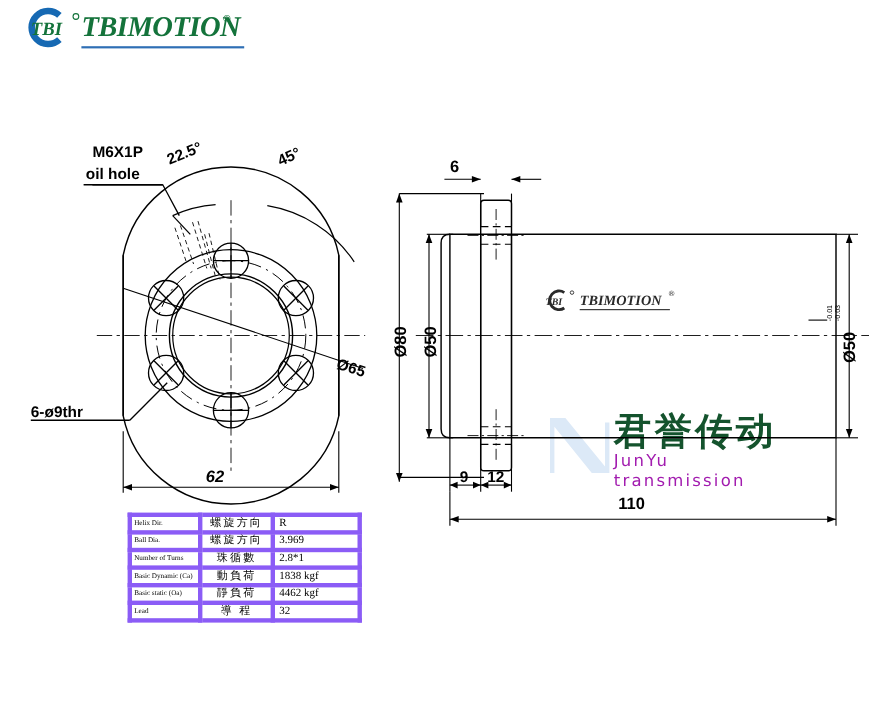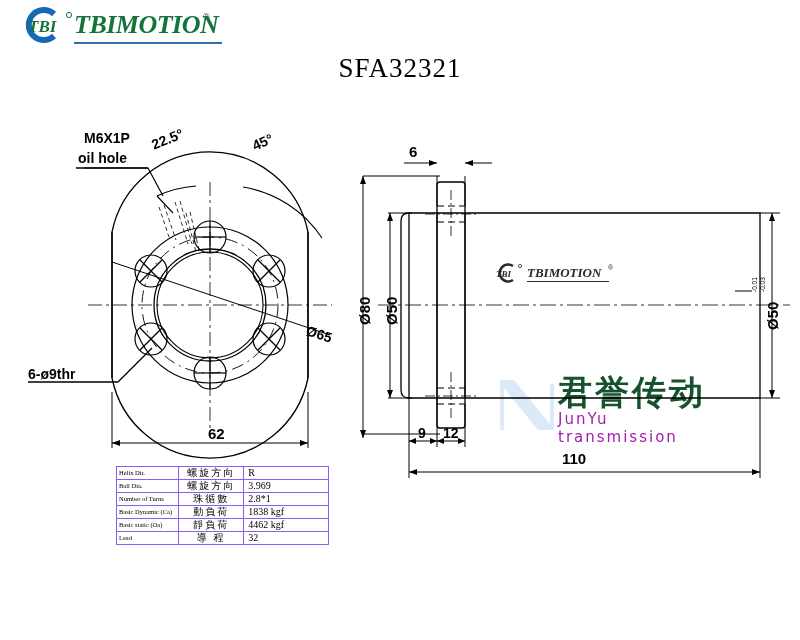--- a/index.html
+++ b/index.html
@@ -33,21 +33,21 @@
 
   
   svg.dwg{position:absolute;left:0;top:0;width:800px;height:640px;}
 
   
   .spec{
     position:absolute;left:116px;top:466px;width:213px;
     border-collapse:collapse;
   }
   .spec td{
-    border:1px solid #8b5cf6;padding:0 2px;height:12px;line-height:12px;
+    border:4px solid #8b5cf6;padding:0 2px;height:12px;line-height:12px;
     font-size:8px;color:#000;white-space:nowrap;overflow:hidden;
   }
   .spec td.c1{width:58px;font-size:6.5px;font-family:"Liberation Serif",serif;}
   .spec td.c2{width:62px;font-size:10px;text-align:center;letter-spacing:2px;}
   .spec td.c3{width:85px;font-size:10px;font-family:"Liberation Serif",serif;padding-left:4px;}
 
   
   .wm{position:absolute;left:498px;top:372px;width:210px;height:66px;}
   .wm-cn{
     position:absolute;left:60px;top:-2px;font-size:34px;color:#14532d;
@@ -82,21 +82,20 @@
     <svg class="brand-mark" viewBox="0 0 66 38">
       <path d="M44 8 A15 15 0 1 0 44 30" stroke="#1669b3" stroke-width="6" fill="none" stroke-linecap="butt"></path>
       <text x="18" y="26" font-family="Liberation Serif, serif" font-style="italic" font-weight="bold" font-size="17" fill="#14733b">TBI</text>
       <circle cx="59" cy="9" r="2.6" fill="none" stroke="#14733b" stroke-width="1"></circle>
     </svg>
     <div class="brand-word">TBIMOTION</div>
     <div class="brand-reg">®</div>
     <div class="brand-rule"></div>
   </div>
 
-  <div class="title">SFA32321</div>
 
   <div class="wm">
     <svg width="58" height="60" viewBox="0 0 58 60">
       <polygon points="2,8 16,8 52,52 52,12 56,12 56,58 40,58 6,16 6,58 2,58" fill="#dce9f7"></polygon>
     </svg>
     <div class="wm-cn">君誉传动</div>
     <div class="wm-en">JunYu transmission</div>
   </div>
 
   <svg class="dwg" viewBox="0 0 800 640">
@@ -274,21 +273,21 @@
 
     </g>
   </svg>
 
   <div class="lbl lbl-b" style="left:84px;top:130px;font-size:14px;text-align:center;">M6X1P</div>
   <div class="lbl lbl-b" style="left:78px;top:150px;font-size:14px;">oil hole</div>
   <div class="lbl lbl-b" style="left:151px;top:131px;font-size:14px;transform:rotate(-22deg);">22.5°</div>
   <div class="lbl lbl-b" style="left:252px;top:134px;font-size:14px;transform:rotate(-24deg);">45°</div>
   <div class="lbl lbl-b" style="left:306px;top:326px;font-size:14px;transform:rotate(18deg);">Ø65</div>
   <div class="lbl lbl-b" style="left:28px;top:366px;font-size:14px;">6-ø9thr</div>
-  <div class="lbl lbl-b" style="left:208px;top:425px;font-size:15px;">62</div>
+  <div class="lbl lbl-b" style="left:187px;top:425px;font-size:15px;font-style:italic;">62</div>
 
   <div class="lbl lbl-b" style="left:409px;top:143px;font-size:15px;">6</div>
 
   <div class="lbl lbl-b rot90" style="left:356px;top:325px;font-size:15px;">Ø80</div>
 
   <div class="lbl lbl-b rot90" style="left:383px;top:325px;font-size:15px;">Ø50</div>
 
   <div class="lbl lbl-b rot90" style="left:764px;top:330px;font-size:15px;">Ø50</div>
   <div class="tol rot90" style="left:751px;top:292px;">-0.01</div>
   <div class="tol rot90" style="left:759px;top:292px;">-0.03</div>

